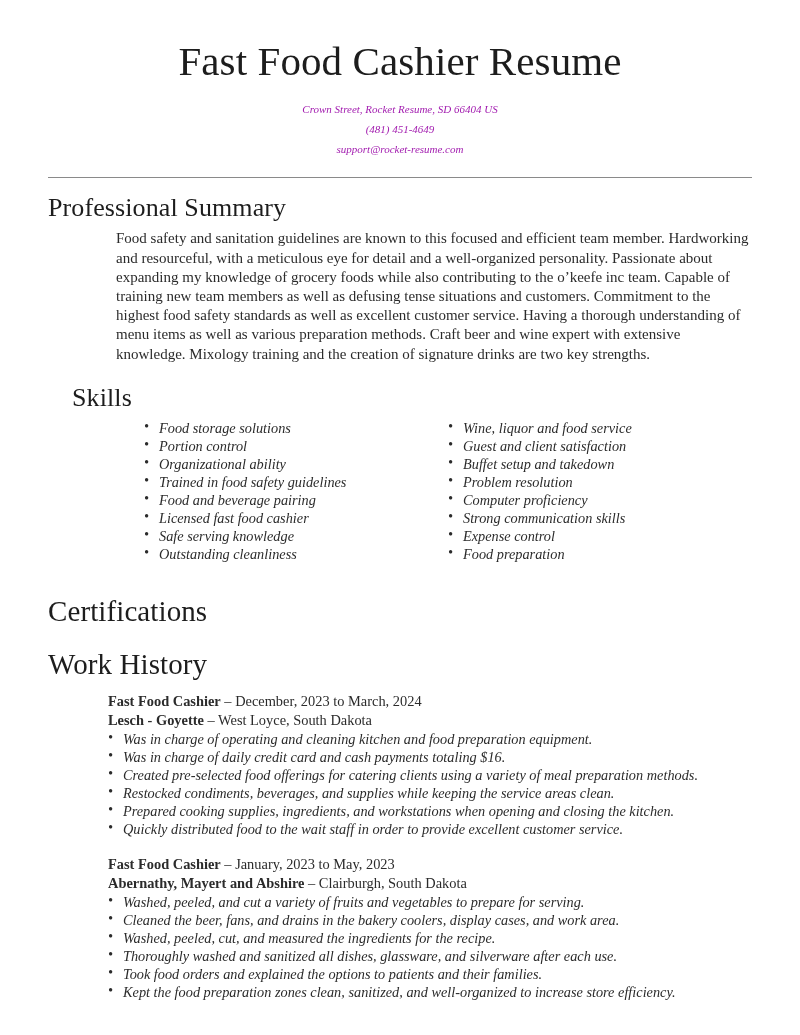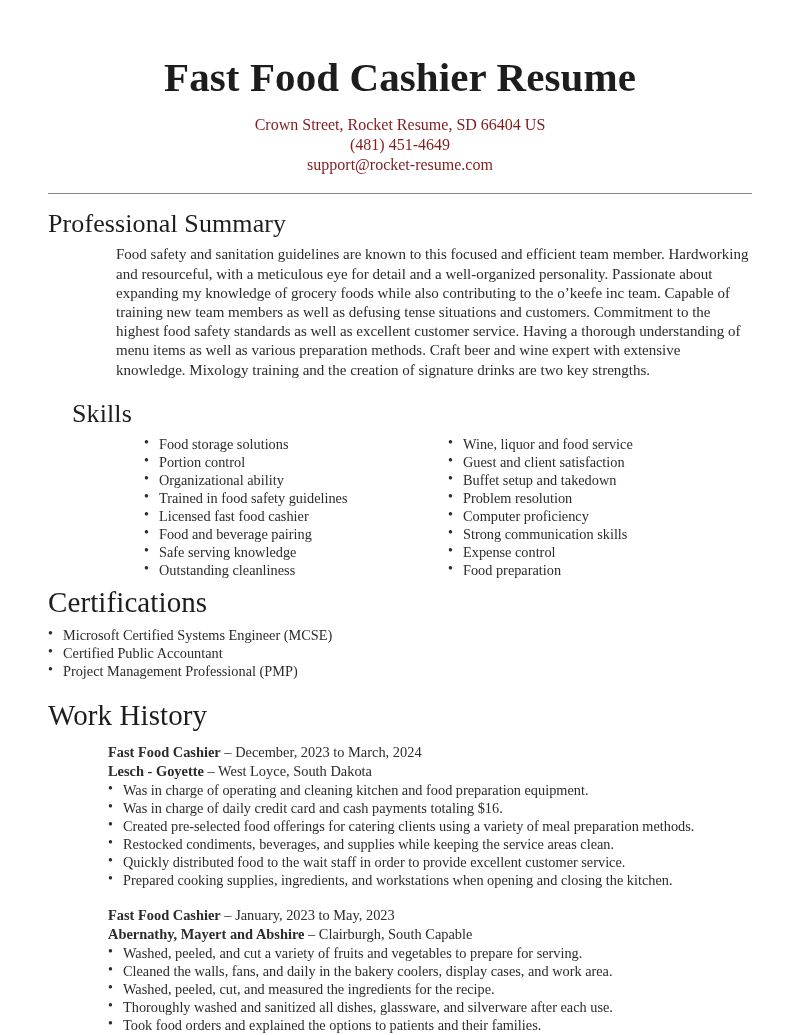--- a/index.html
+++ b/index.html
@@ -19,35 +19,36 @@
     height: 1035px;
     box-sizing: border-box;
     padding: 0 48px;
     position: relative;
   }
 
   
   .resume-title {
     text-align: center;
     font-size: 41px;
-    font-weight: 700;
+    font-weight: 400;
     letter-spacing: 0.1px;
     color: #1d1d1d;
     margin: 0;
-    padding-top: 54px;
+    padding-top: 38px;
     line-height: 1.15;
   }
   .contact-block {
     text-align: center;
     margin-top: 14px;
   }
   .contact-line {
-    font-size: 16px;
+    font-size: 11px;
     line-height: 20px;
-    color: #7f1d1d;
+    color: #a21caf;
+    font-style: italic;
   }
   .header-rule {
     border: 0;
     border-top: 1px solid #8a8a8a;
     margin: 18px 0 0 0;
     width: 100%;
   }
 
   
   .section {
@@ -73,20 +74,21 @@
     color: #2b2b2b;
     text-align: left;
     max-width: 636px;
   }
 
   
   ul.bullets {
     margin: 0;
     padding: 0;
     list-style: none;
+    font-style: italic;
   }
   ul.bullets > li {
     position: relative;
     padding-left: 15px;
     font-size: 14.3px;
     line-height: 18px;
     color: #2b2b2b;
   }
   ul.bullets > li::before {
     content: "\2022";
@@ -164,68 +166,63 @@
   </div>
 
   <div class="section" style="margin-top:18px;margin-left:24px;">
     <h2 class="section-heading">Skills</h2>
     <div class="skills-columns">
       <ul class="bullets skills-col left">
           <li>Food storage solutions</li>
           <li>Portion control</li>
           <li>Organizational ability</li>
           <li>Trained in food safety guidelines</li>
+          <li>Food and beverage pairing</li>
           <li>Licensed fast food cashier</li>
-          <li>Food and beverage pairing</li>
           <li>Safe serving knowledge</li>
           <li>Outstanding cleanliness</li>
         </ul>
       <ul class="bullets skills-col right">
           <li>Wine, liquor and food service</li>
           <li>Guest and client satisfaction</li>
           <li>Buffet setup and takedown</li>
           <li>Problem resolution</li>
           <li>Computer proficiency</li>
           <li>Strong communication skills</li>
           <li>Expense control</li>
           <li>Food preparation</li>
         </ul>
     </div>
   </div>
 
-  <div class="section" style="margin-top:6px;">
+  <div class="section" style="margin-top:31px;">
     <h2 class="section-heading large">Certifications</h2>
-    <ul class="bullets certs-list">
-        <li>Microsoft Certified Systems Engineer (MCSE)</li>
-        <li>Certified Public Accountant</li>
-        <li>Project Management Professional (PMP)</li>
-      </ul>
   </div>
 
   <div class="section" style="margin-top:18px;">
     <h2 class="section-heading large">Work History</h2>
     <div id="jobs-container">
         <div class="job">
           <div class="job-line"><b>Fast Food Cashier</b><span class="sep"> – </span><span>December, 2023 to March, 2024</span></div>
           <div class="job-line"><b>Lesch - Goyette</b><span class="sep"> – </span><span>West Loyce, South Dakota</span></div>
           <ul class="bullets job-bullets">
             <li>Was in charge of operating and cleaning kitchen and food preparation equipment.</li>
             <li>Was in charge of daily credit card and cash payments totaling $16.</li>
             <li>Created pre-selected food offerings for catering clients using a variety of meal preparation methods.</li>
             <li>Restocked condiments, beverages, and supplies while keeping the service areas clean.</li>
+            <li>Prepared cooking supplies, ingredients, and workstations when opening and closing the kitchen.</li>
             <li>Quickly distributed food to the wait staff in order to provide excellent customer service.</li>
-            <li>Prepared cooking supplies, ingredients, and workstations when opening and closing the kitchen.</li>
           </ul>
         </div>
         <div class="job">
           <div class="job-line"><b>Fast Food Cashier</b><span class="sep"> – </span><span>January, 2023 to May, 2023</span></div>
-          <div class="job-line"><b>Abernathy, Mayert and Abshire</b><span class="sep"> – </span><span>Clairburgh, South Capable</span></div>
+          <div class="job-line"><b>Abernathy, Mayert and Abshire</b><span class="sep"> – </span><span>Clairburgh, South Dakota</span></div>
           <ul class="bullets job-bullets">
             <li>Washed, peeled, and cut a variety of fruits and vegetables to prepare for serving.</li>
-            <li>Cleaned the walls, fans, and daily in the bakery coolers, display cases, and work area.</li>
+            <li>Cleaned the beer, fans, and drains in the bakery coolers, display cases, and work area.</li>
             <li>Washed, peeled, cut, and measured the ingredients for the recipe.</li>
             <li>Thoroughly washed and sanitized all dishes, glassware, and silverware after each use.</li>
             <li>Took food orders and explained the options to patients and their families.</li>
             <li>Kept the food preparation zones clean, sanitized, and well-organized to increase store efficiency.</li>
           </ul>
         </div>
       </div>
   </div>
 
 </div>

